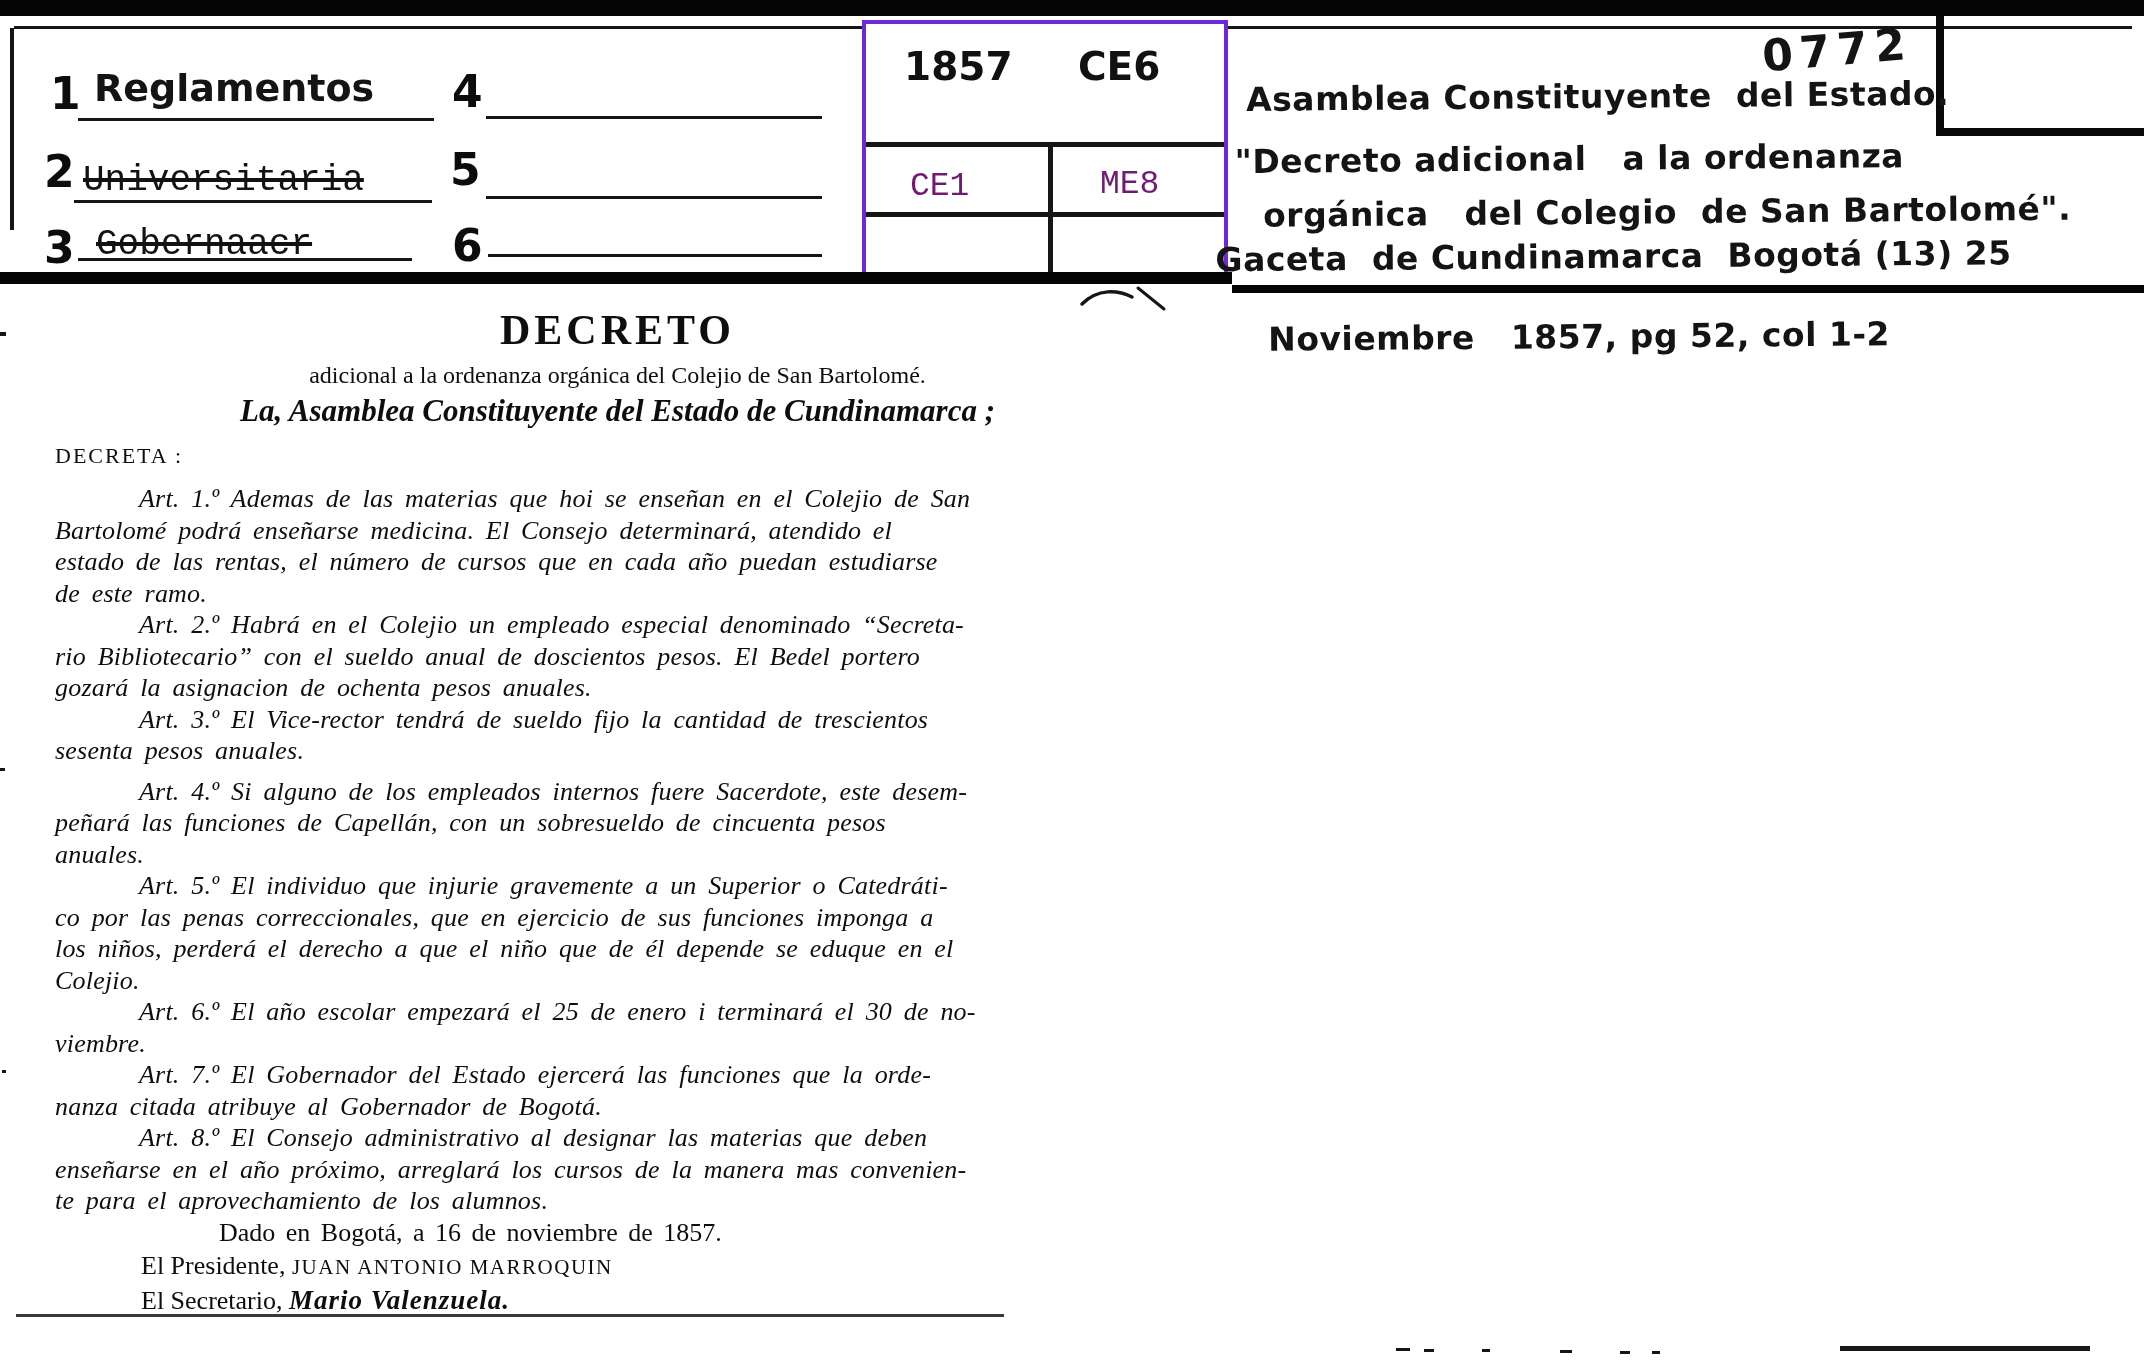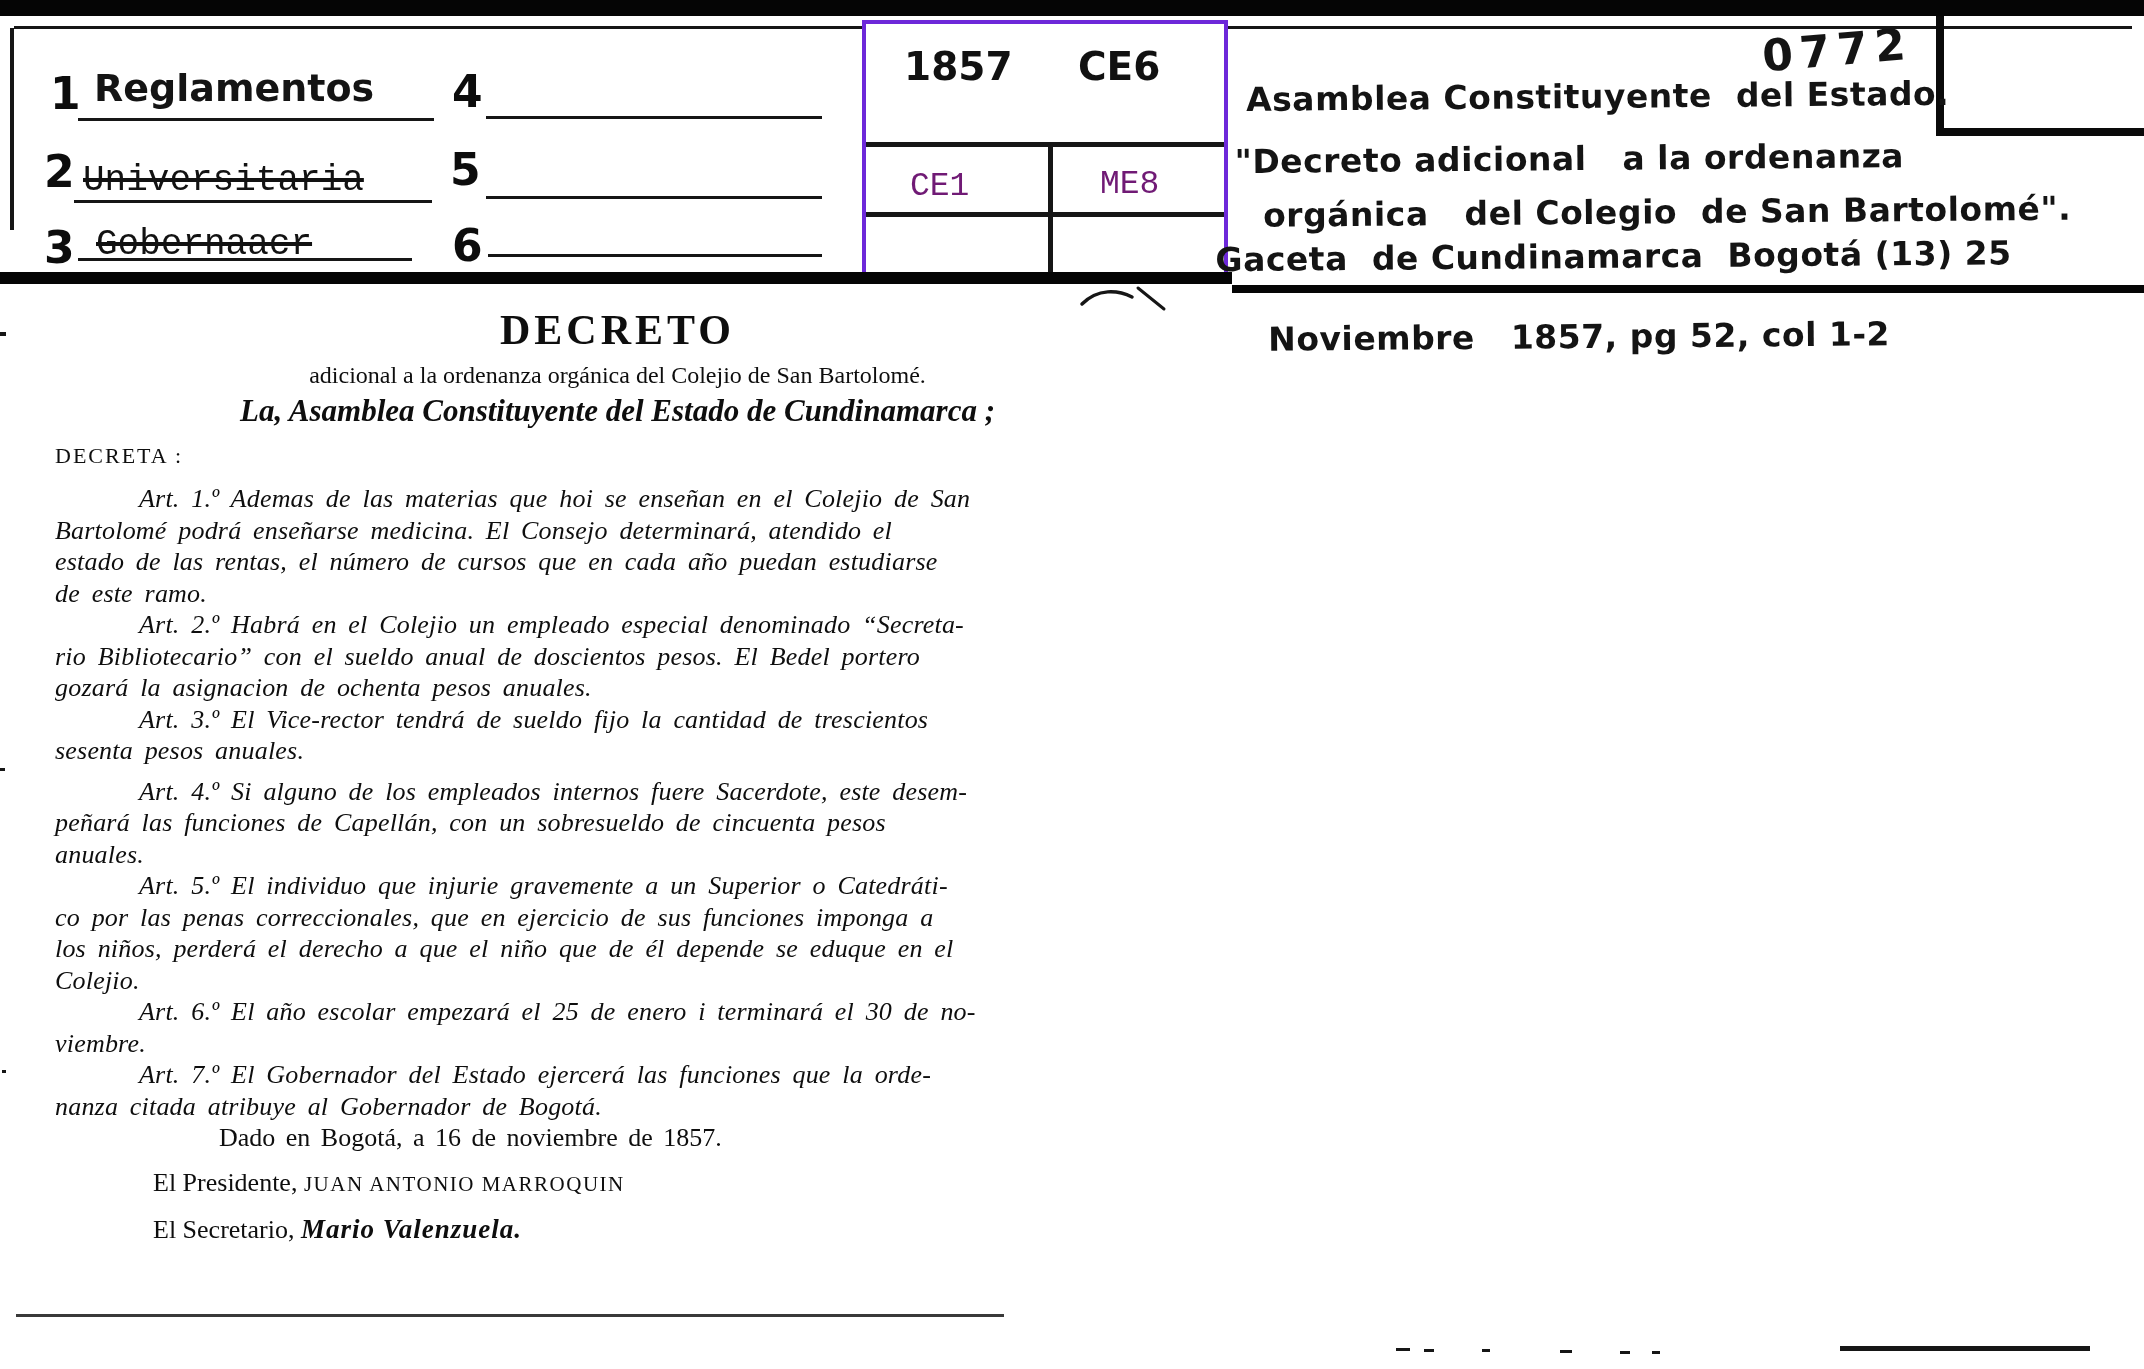--- a/index.html
+++ b/index.html
@@ -30,21 +30,21 @@
   .print{font-family:"Liberation Serif","DejaVu Serif",serif;color:#0e0e0e;}
   #decree{left:55px;top:306px;width:1125px;}
   .d-title{font-size:42px;font-weight:700;letter-spacing:4px;text-align:center;margin:0;}
   .d-sub{font-size:24px;text-align:center;margin:8px 0 0 0;}
   .d-issuer{font-size:31px;font-weight:700;font-style:italic;text-align:center;margin:4px 0 0 0;}
   .d-enacts{font-size:22px;letter-spacing:2px;margin:14px 0 14px 0;}
   .art{font-size:26px;line-height:31.5px;white-space:pre-line;text-indent:84px;
        margin:0;word-spacing:5px;letter-spacing:0.2px;font-style:italic;}
   .gap-top{margin-top:9px;}
   .d-date{font-size:26px;line-height:32px;text-indent:164px;margin:0;word-spacing:4px;}
-  .d-sig{font-size:26px;line-height:33px;text-indent:86px;margin:12px;}
+  .d-sig{font-size:26px;line-height:33px;text-indent:86px;margin:0;}
   .sc-name{font-size:21px;letter-spacing:1.5px;}
   .it-name{font-style:italic;font-size:27px;font-weight:700;letter-spacing:1px;}
 </style>
 </head>
 <body>
 
 <div id="page">
 
   <div class="abs bar" style="left:0;top:0;width:2144px;height:16px;"></div>
   <div class="abs line" style="left:14px;top:26px;width:2118px;height:3px;"></div>
@@ -119,20 +119,23 @@
 peñará las funciones de Capellán, con un sobresueldo de cincuenta pesos
 anuales.</p>
     <p class="art">Art. 5.º El individuo que injurie gravemente a un Superior o Catedráti-
 co por las penas correccionales, que en ejercicio de sus funciones imponga a
 los niños, perderá el derecho a que el niño que de él depende se eduque en el
 Colejio.</p>
     <p class="art">Art. 6.º El año escolar empezará el 25 de enero i terminará el 30 de no-
 viembre.</p>
     <p class="art">Art. 7.º El Gobernador del Estado ejercerá las funciones que la orde-
 nanza citada atribuye al Gobernador de Bogotá.</p>
+    <p class="art">Art. 8.º El Consejo administrativo al designar las materias que deben
+enseñarse en el año próximo, arreglará los cursos de la manera mas convenien-
+te para el aprovechamiento de los alumnos.</p>
 
     <p class="d-date">Dado en Bogotá, a 16 de noviembre de 1857.</p>
     <p class="d-sig"><span>El Presidente, </span><span class="sc-name">JUAN ANTONIO MARROQUIN</span></p>
     <p class="d-sig"><span>El Secretario, </span><span class="it-name">Mario Valenzuela.</span></p>
   </div>
 
   <div class="abs line" style="left:16px;top:1314px;width:988px;height:3px;opacity:.85;"></div>
   <div class="abs line" style="left:1396px;top:1348px;width:14px;height:3px;"></div>
   <div class="abs line" style="left:1424px;top:1349px;width:10px;height:3px;"></div>
   <div class="abs line" style="left:1482px;top:1349px;width:8px;height:3px;"></div>

